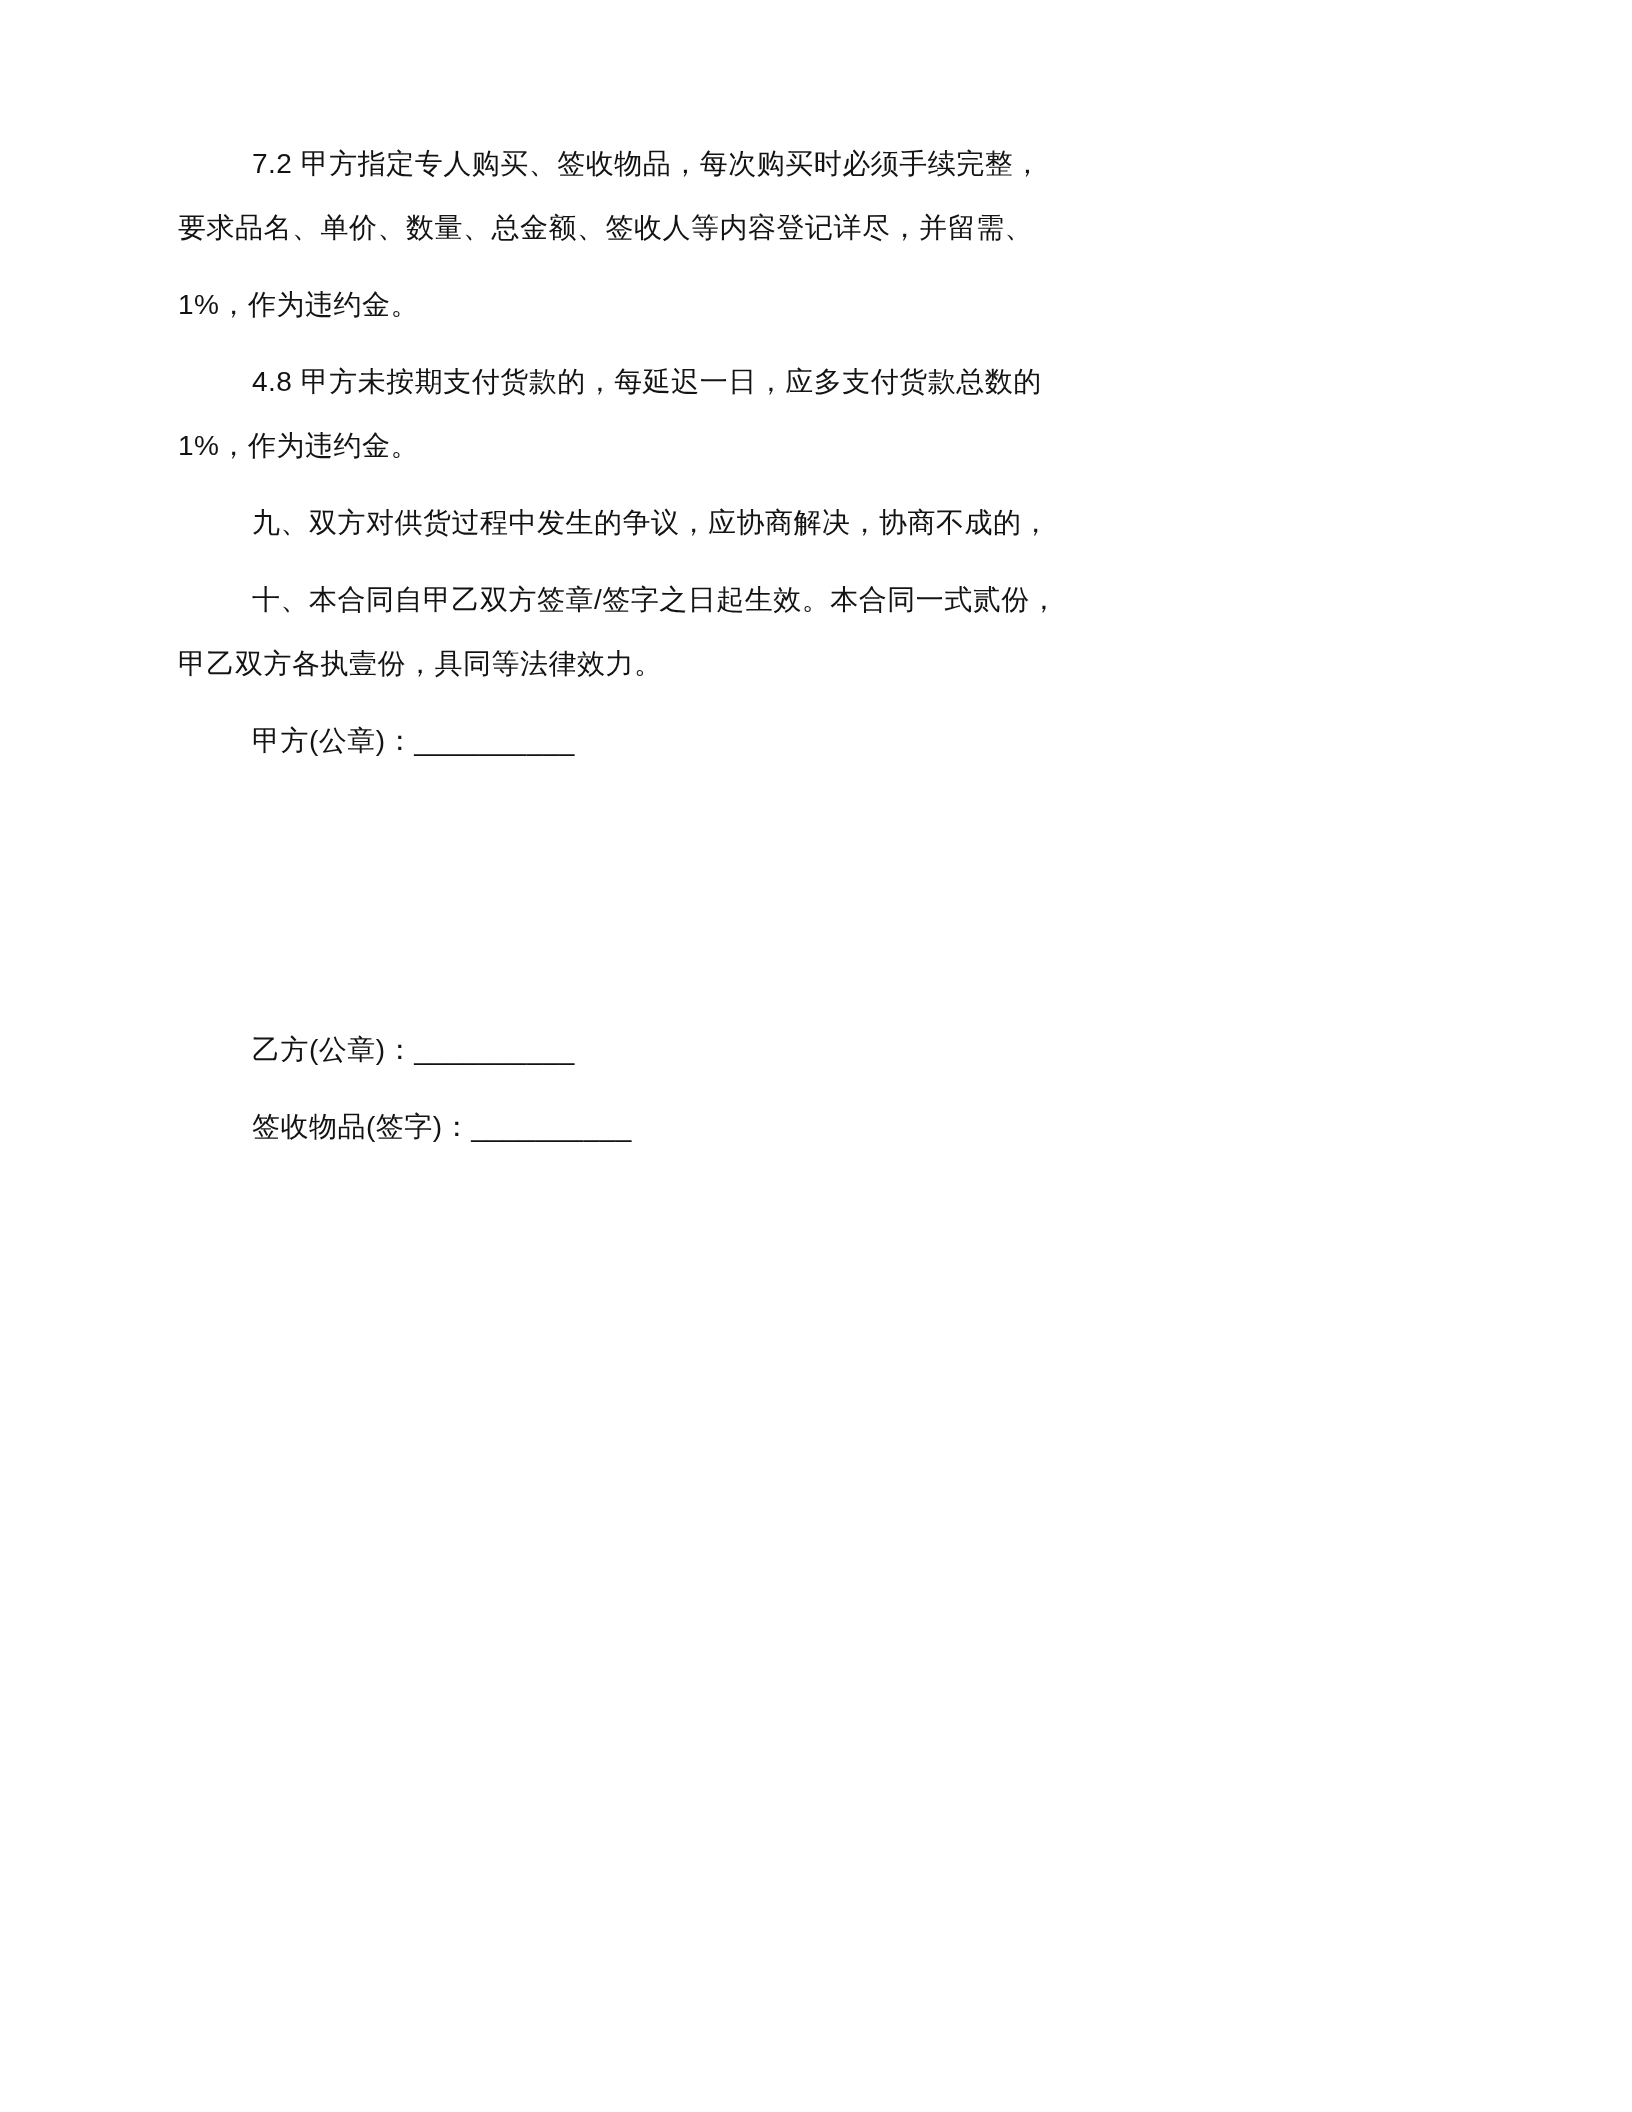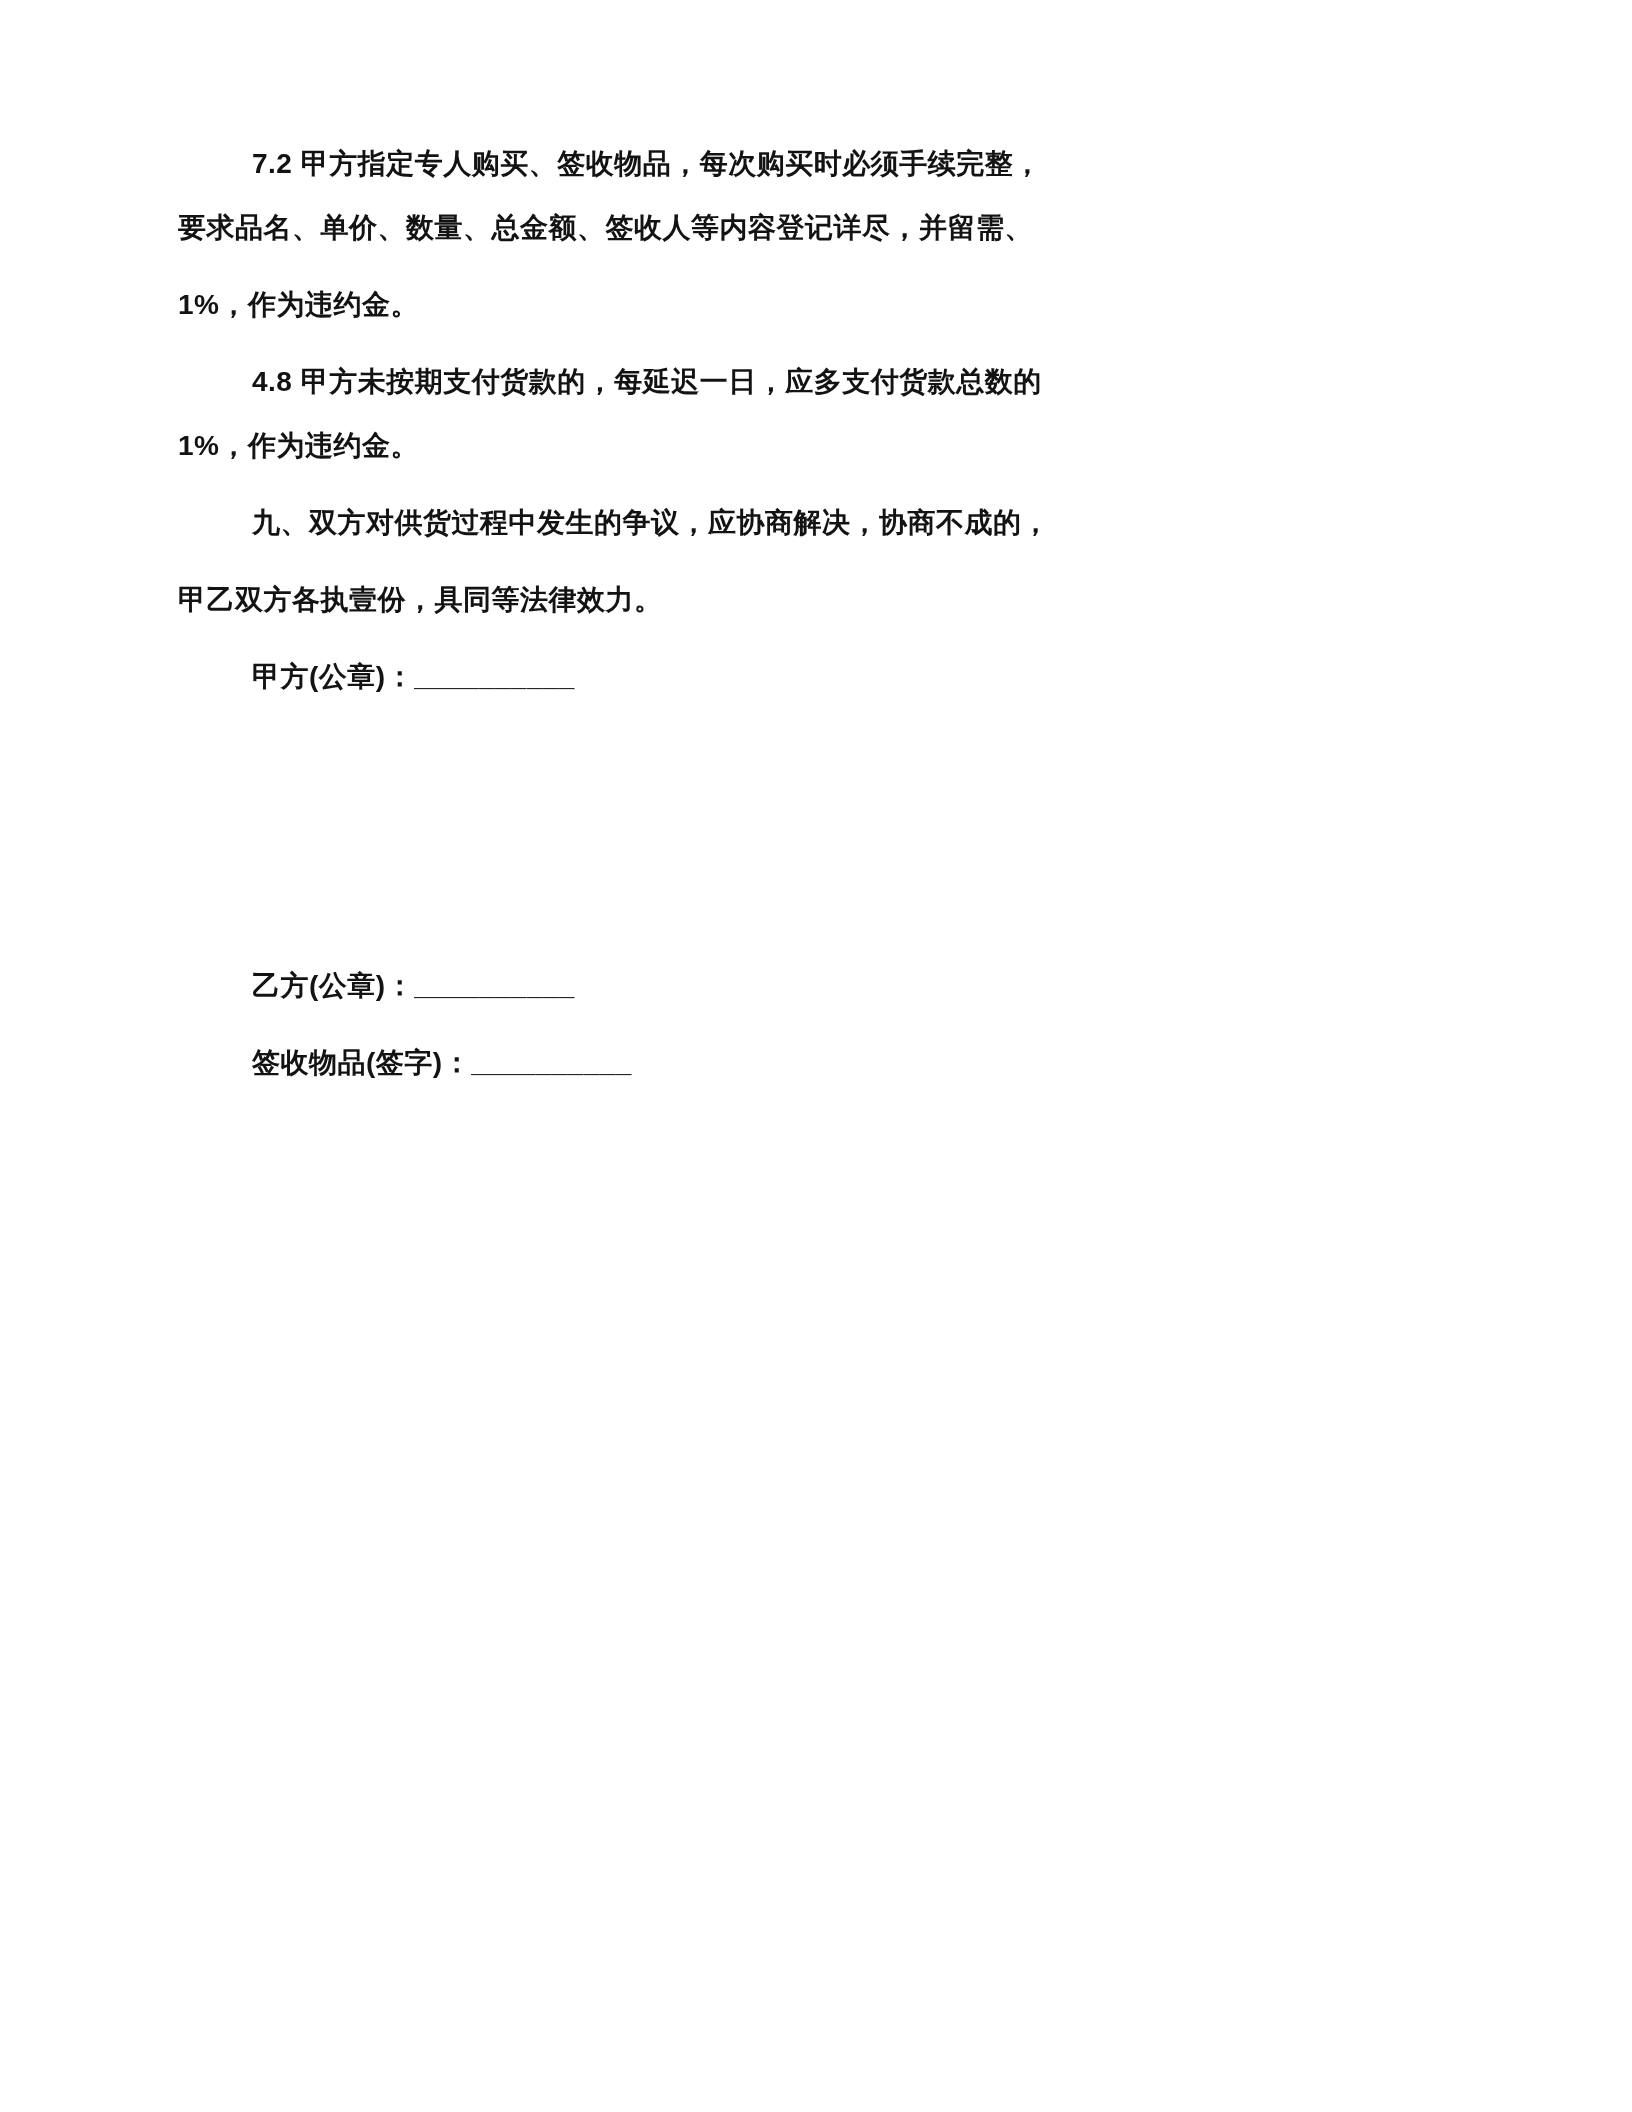--- a/index.html
+++ b/index.html
@@ -10,21 +10,21 @@
     font-family: "Liberation Sans", "DejaVu Sans", sans-serif;
   }
   .page {
     position: relative;
     width: 1632px;
     height: 2112px;
     background: #ffffff;
     padding: 132px 80px 0 178px;
     color: #131313;
     font-size: 28px;
-    font-weight: 700;
+    font-weight: 400;
     overflow: hidden;
   }
   .para {
     margin-bottom: 13px;
   }
   .line {
     display: block;
     line-height: 64px;
     white-space: pre;
     letter-spacing: 0.5px;
@@ -54,20 +54,21 @@
   <p class="para">
     <span class="line indent">4.8 甲方未按期支付货款的，每延迟一日，应多支付货款总数的</span>
     <span class="line">1%，作为违约金。</span>
   </p>
 
   <p class="para">
     <span class="line indent">九、双方对供货过程中发生的争议，应协商解决，协商不成的，</span>
   </p>
 
   <p class="para">
+    <span class="line indent">十、本合同自甲乙双方签章/签字之日起生效。本合同一式贰份，</span>
     <span class="line">甲乙双方各执壹份，具同等法律效力。</span>
   </p>
 
   <p class="para">
     <span class="line indent">甲方(公章)：__________</span>
   </p>
 
   <div class="sig-gap"></div>
 
   <p class="para">

